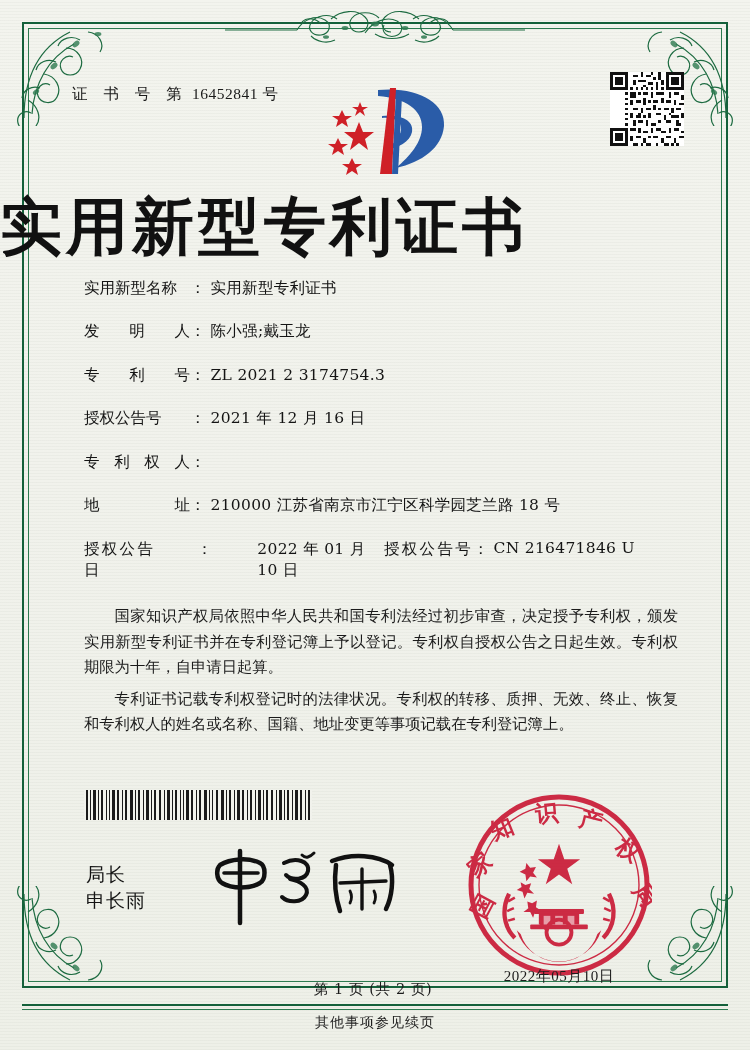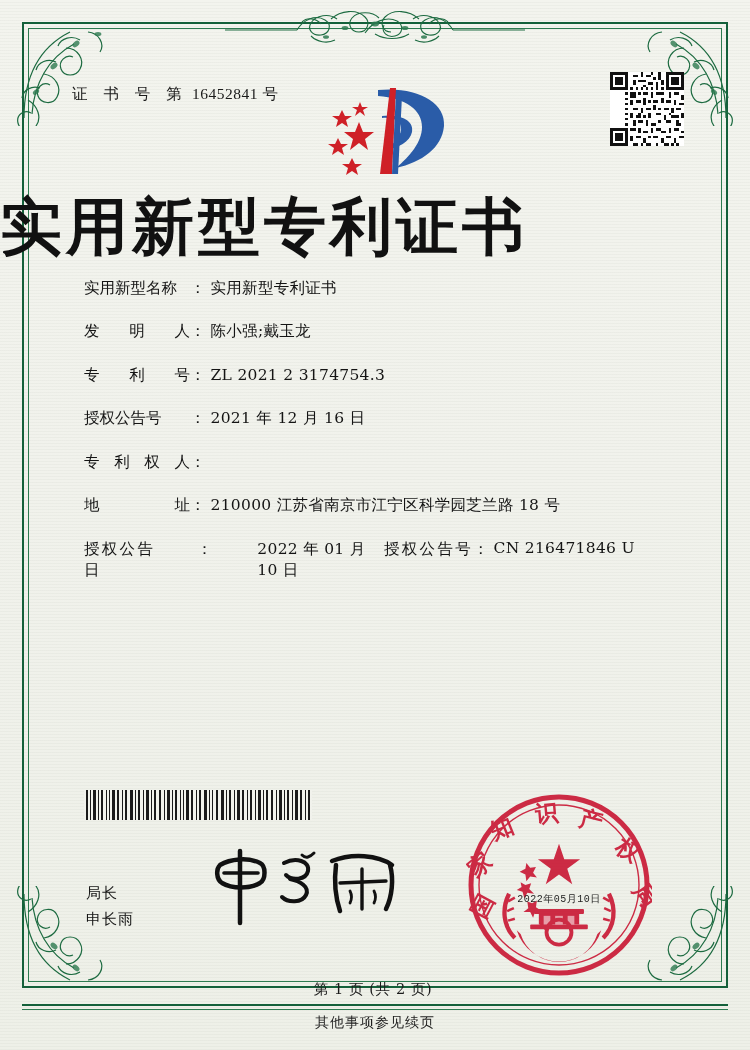--- a/index.html
+++ b/index.html
@@ -191,53 +191,52 @@
     top: 790px;
     width: 228px;
     height: 30px;
   }
 
   
   .sig-block {
     position: absolute;
     left: 86px;
     top: 862px;
-    font-size: 15px;
+    font-size: 19px;
     line-height: 26px;
     color: #141414;
-    font-family: Liberation Mono, monospace;
+    font-family: Liberation Sans, sans-serif;
     letter-spacing: 1px;
-    margin-top: 20px;
   }
   .sig-hand {
     position: absolute;
     left: 206px;
     top: 845px;
     width: 200px;
     height: 82px;
   }
 
   
   .seal {
     position: absolute;
     left: 466px;
     top: 792px;
     width: 186px;
     height: 186px;
   }
   .seal-date {
     position: absolute;
     left: 466px;
-    top: 892px;
+    top: 967px;
     width: 186px;
     text-align: center;
-    font-size: 10px;
+    font-size: 15px;
     color: #1d1d1d;
     letter-spacing: 0.5px;
-    font-family: Liberation Mono, monospace;
+    font-family: Liberation Serif, serif;
   }
 
   
   .page-num {
     position: absolute;
     left: 0; right: 4px;
     top: 980px;
     text-align: center;
     font-size: 14.5px;
     color: #1b1b1b;
@@ -569,20 +568,24 @@
       </div>
       <div class="grant-right">
         <span class="g-label">授权公告号</span>
         <span class="f-colon">：</span>
         <span class="f-value">CN 216471846 U</span>
       </div>
     </div>
 
   </div>
 
+  <div class="body-text">
+    <p>国家知识产权局依照中华人民共和国专利法经过初步审查，决定授予专利权，颁发实用新型专利证书并在专利登记簿上予以登记。专利权自授权公告之日起生效。专利权期限为十年，自申请日起算。</p>
+    <p>专利证书记载专利权登记时的法律状况。专利权的转移、质押、无效、终止、恢复和专利权人的姓名或名称、国籍、地址变更等事项记载在专利登记簿上。</p>
+  </div>
 
   <svg class="barcode" viewBox="0 0 228 30" shape-rendering="crispEdges">
     <rect width="228" height="30" fill="#f1f2ec"></rect>
     <g fill="#1a1a1a">
       <rect x="2" y="0" width="2" height="30"></rect>
         <rect x="6" y="0" width="1" height="30"></rect>
       <rect x="9" y="0" width="3" height="30"></rect>
         <rect x="14" y="0" width="1" height="30"></rect>
       <rect x="17" y="0" width="2" height="30"></rect>
         <rect x="22" y="0" width="1" height="30"></rect>

